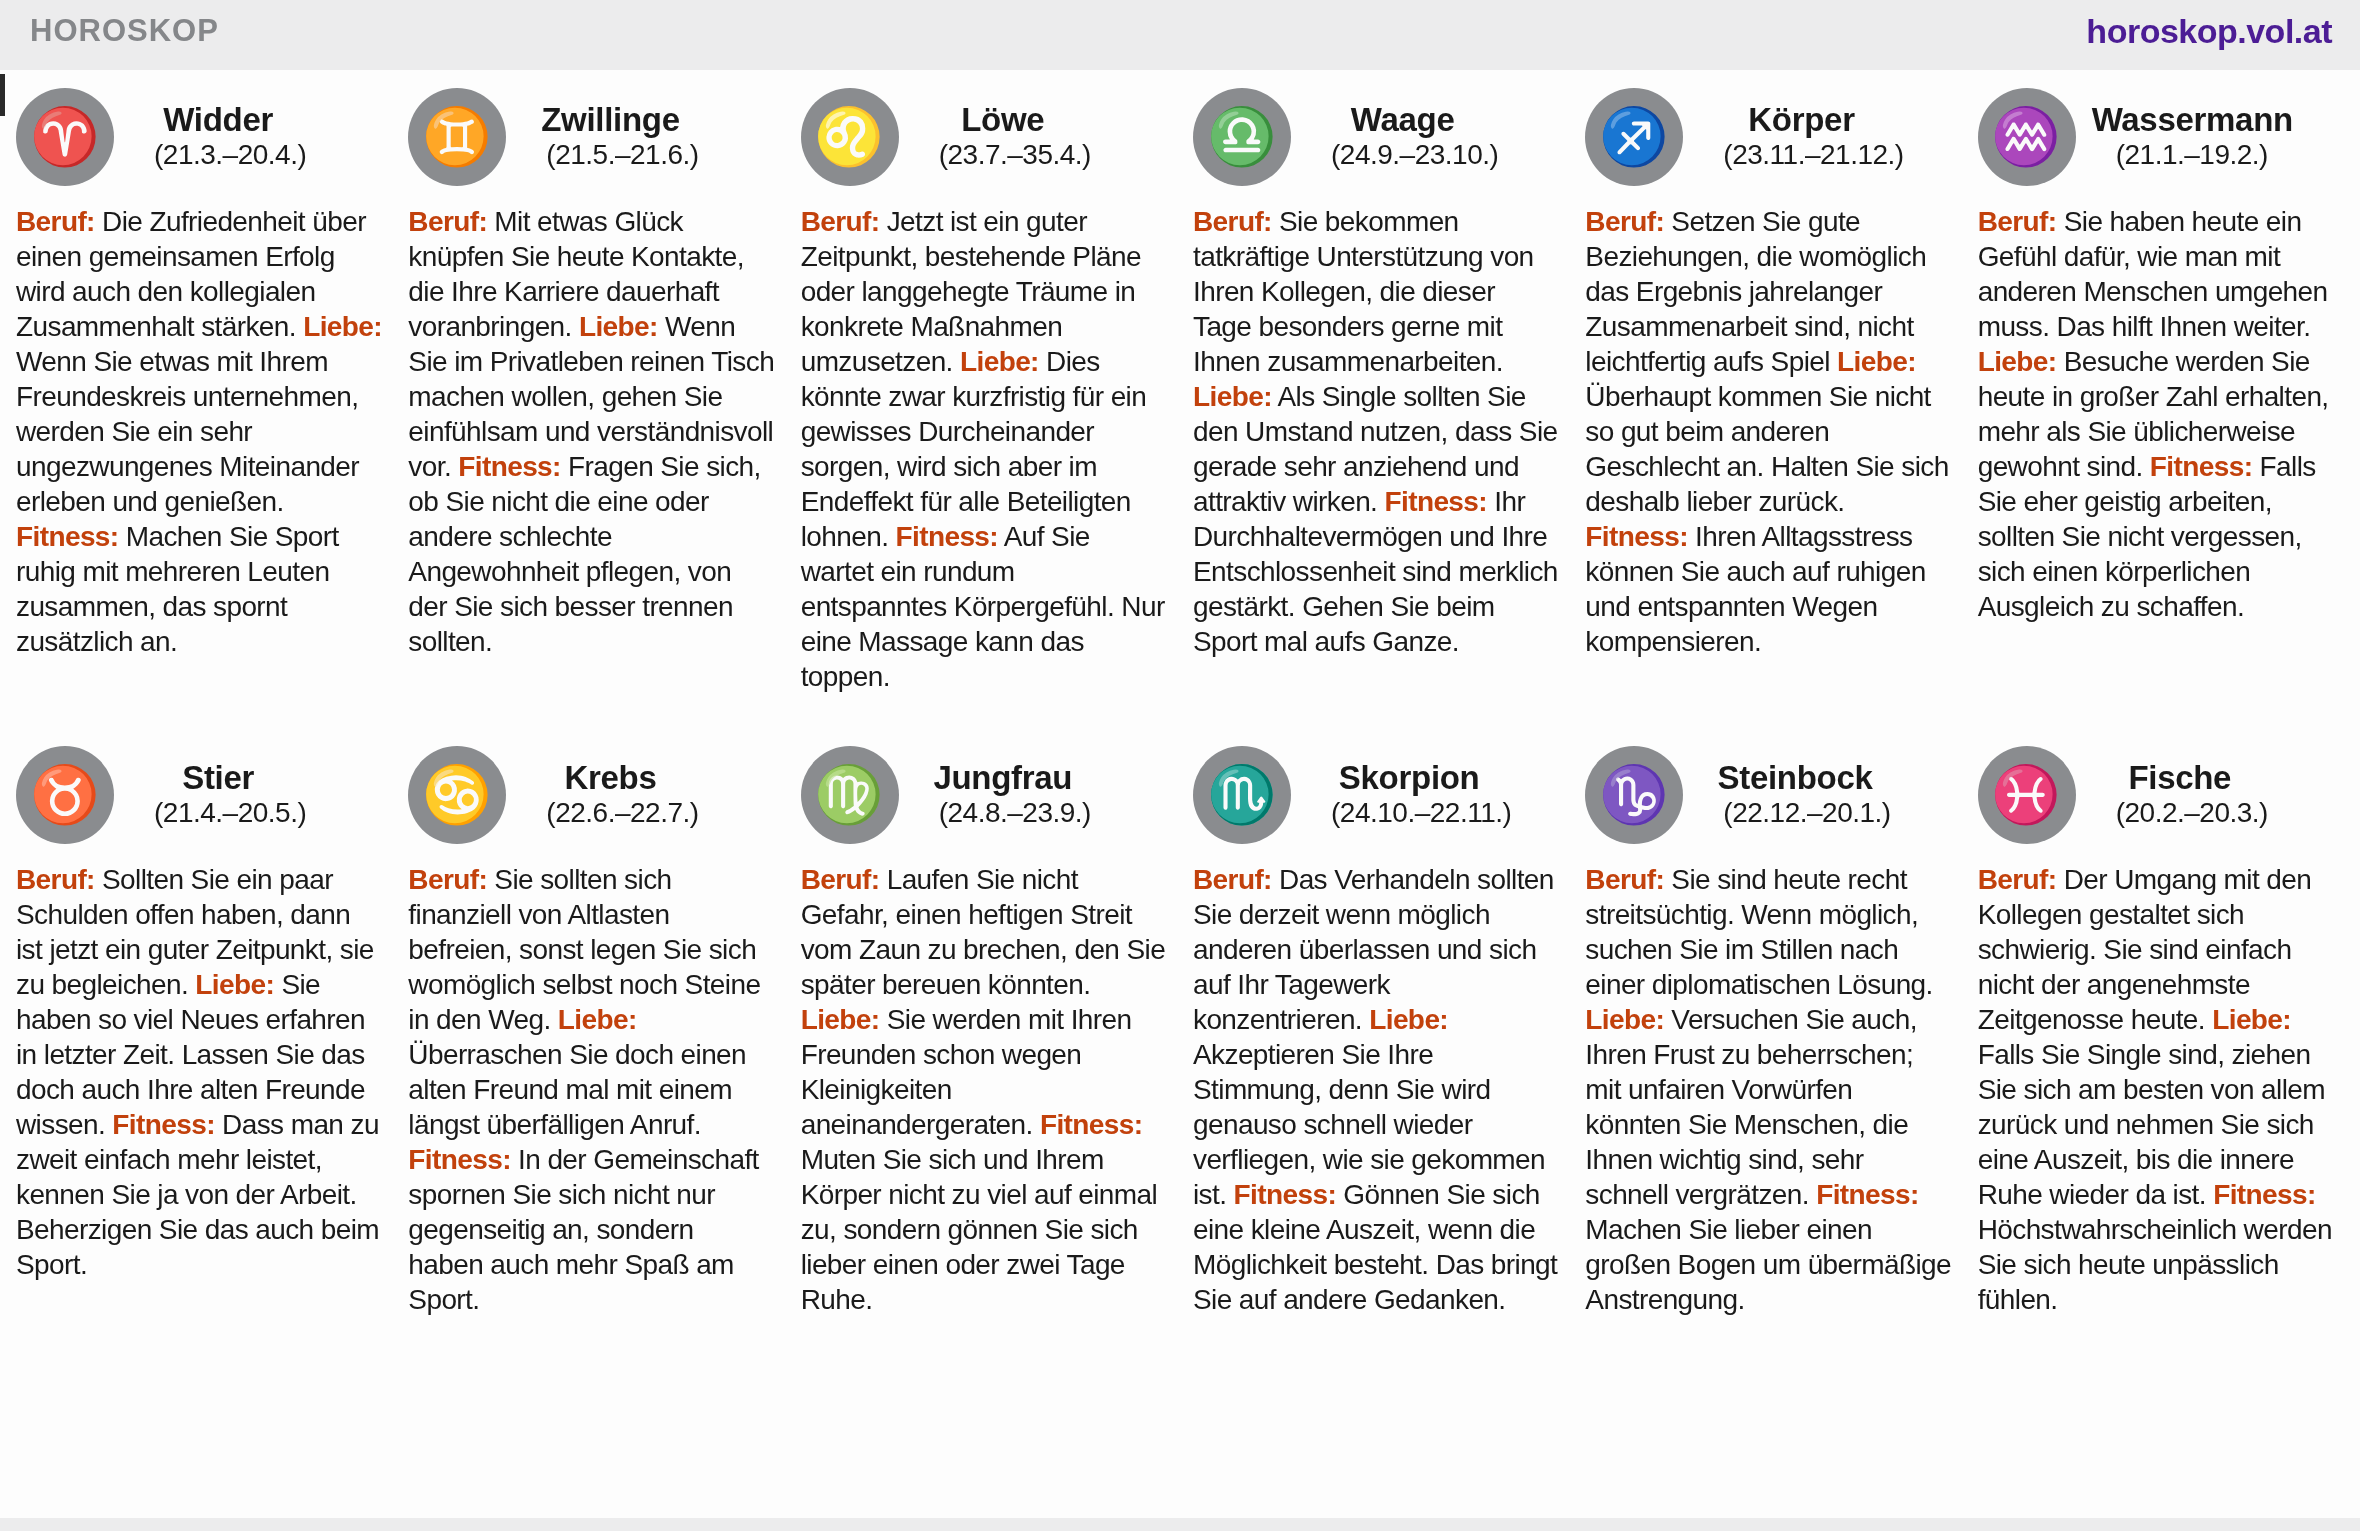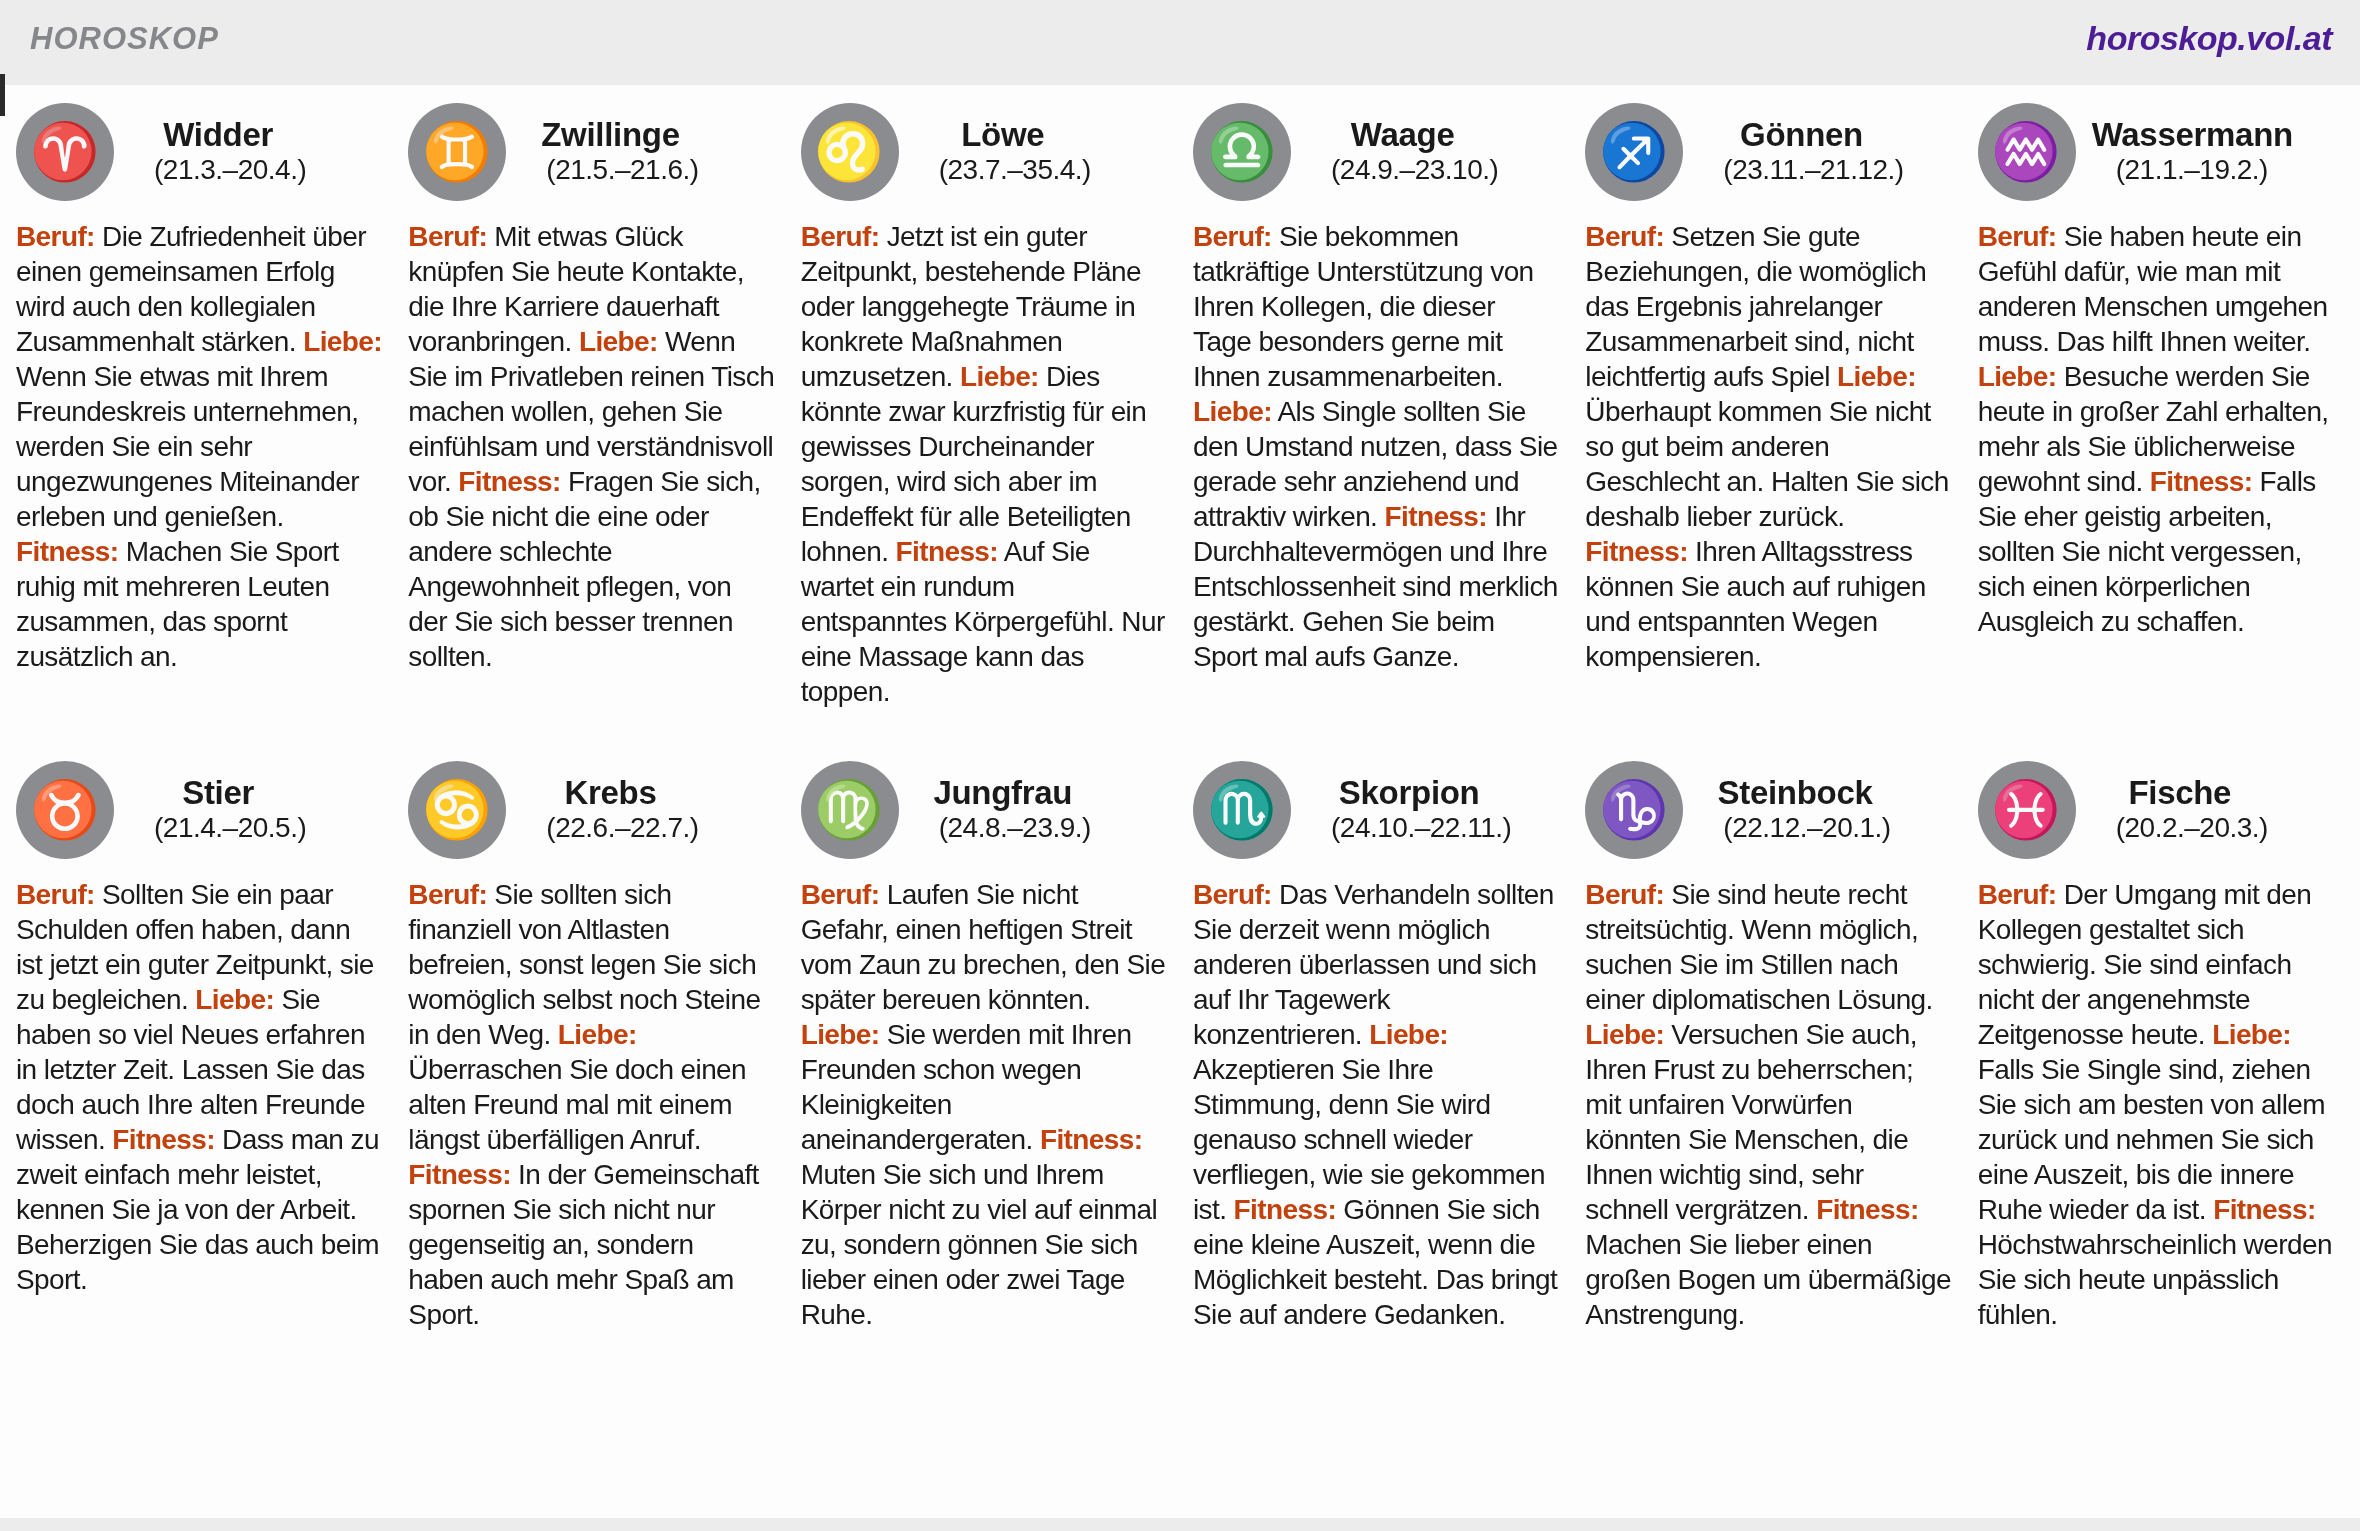--- a/index.html
+++ b/index.html
@@ -7,27 +7,26 @@
   body {
     width: 2360px;
     height: 1531px;
     position: relative;
     background: #fdfdfd;
     color: #1a1a1a;
     font-family: "Liberation Sans", sans-serif;
     overflow: hidden;
   }
   .masthead {
-    height: 85px;
+    height: 70px;
     background: #ececed;
     display: flex;
     justify-content: space-between;
     align-items: center;
     padding: 0 28px 8px 30px;
-    font-style: italic;
   }
   .masthead-title {
     font-size: 31px;
     font-weight: bold;
     letter-spacing: 1px;
     color: #85878a;
   }
   .masthead-site {
     font-size: 34px;
     font-weight: bold;
@@ -149,21 +148,21 @@
         <div class="sign-dates">(24.9.–23.10.)</div>
       </div>
     </div>
     <p class="card-text"><strong>Beruf:</strong> Sie bekommen tatkräftige Unterstützung von Ihren Kollegen, die dieser Tage besonders gerne mit Ihnen zusammenarbeiten. <strong>Liebe:</strong> Als Single sollten Sie den Umstand nutzen, dass Sie gerade sehr anziehend und attraktiv wirken. <strong>Fitness:</strong> Ihr Durchhaltevermögen und Ihre Entschlossenheit sind merklich gestärkt. Gehen Sie beim Sport mal aufs Ganze.</p>
   </section>
 
   <section class="sign-card">
     <div class="card-head">
       <div class="icon-circle">♐</div>
       <div class="head-text">
-        <div class="sign-name">Gönnen</div>
+        <div class="sign-name">Körper</div>
         <div class="sign-dates">(23.11.–21.12.)</div>
       </div>
     </div>
     <p class="card-text"><strong>Beruf:</strong> Setzen Sie gute Beziehungen, die womöglich das Ergebnis jahrelanger Zusammenarbeit sind, nicht leichtfertig aufs Spiel <strong>Liebe:</strong> Überhaupt kommen Sie nicht so gut beim anderen Geschlecht an. Halten Sie sich deshalb lieber zurück. <strong>Fitness:</strong> Ihren Alltagsstress können Sie auch auf ruhigen und entspannten Wegen kompensieren.</p>
   </section>
 
   <section class="sign-card">
     <div class="card-head">
       <div class="icon-circle">♒</div>
       <div class="head-text">

